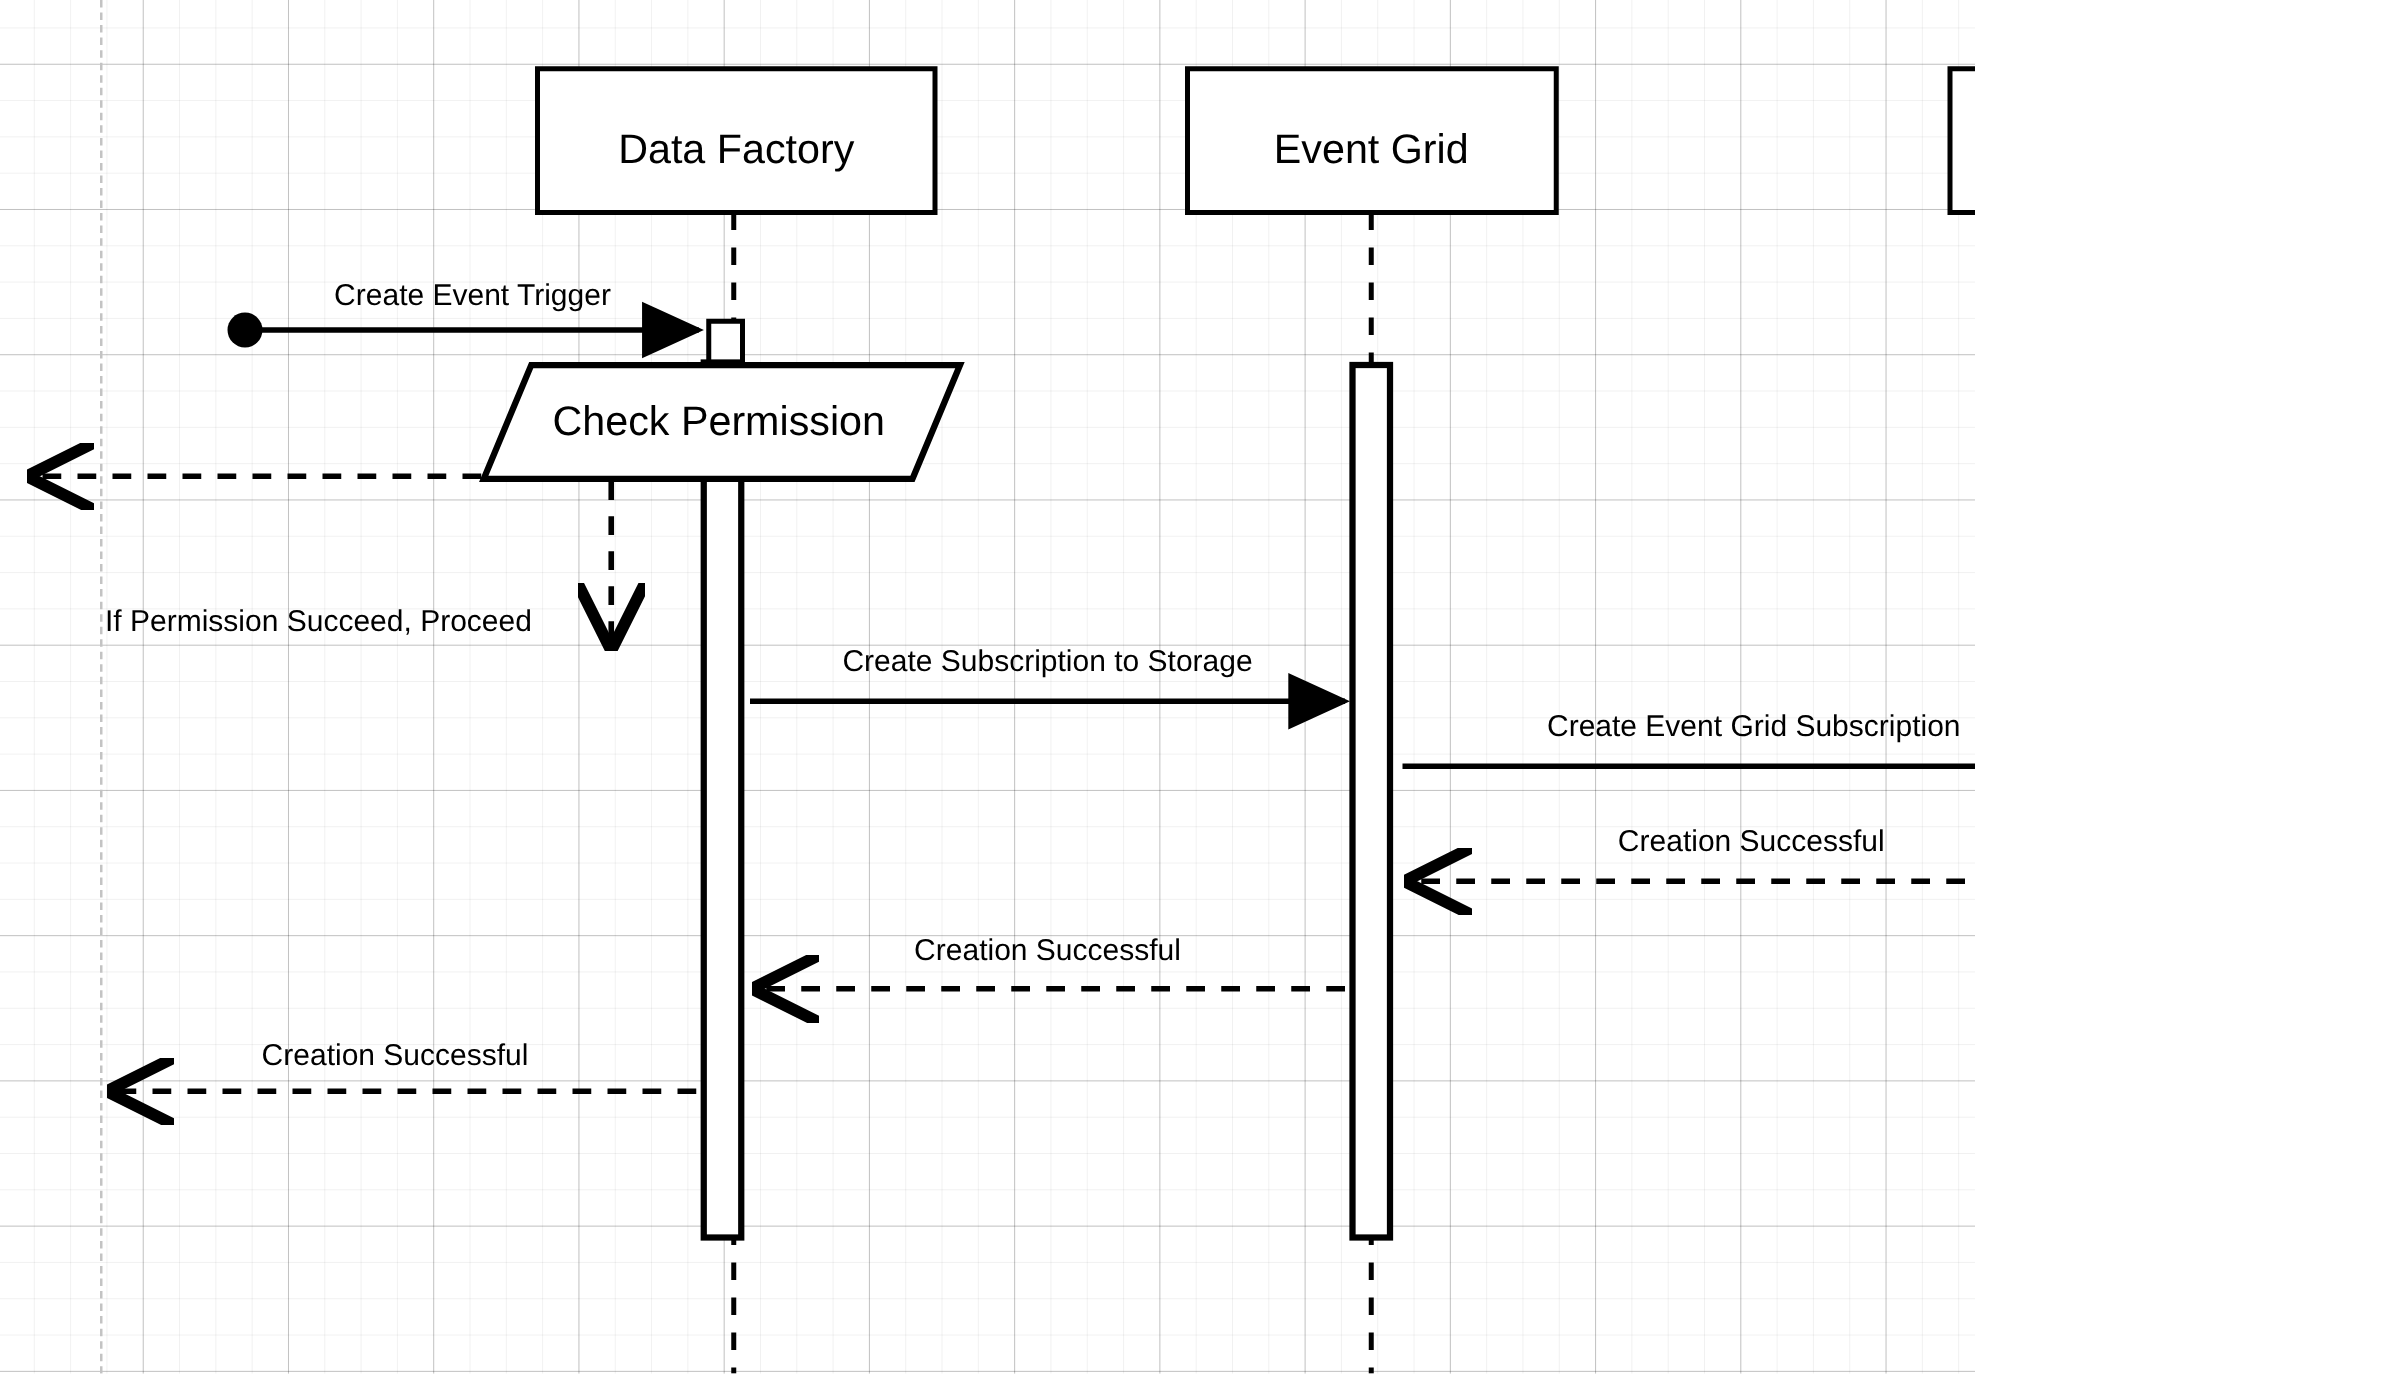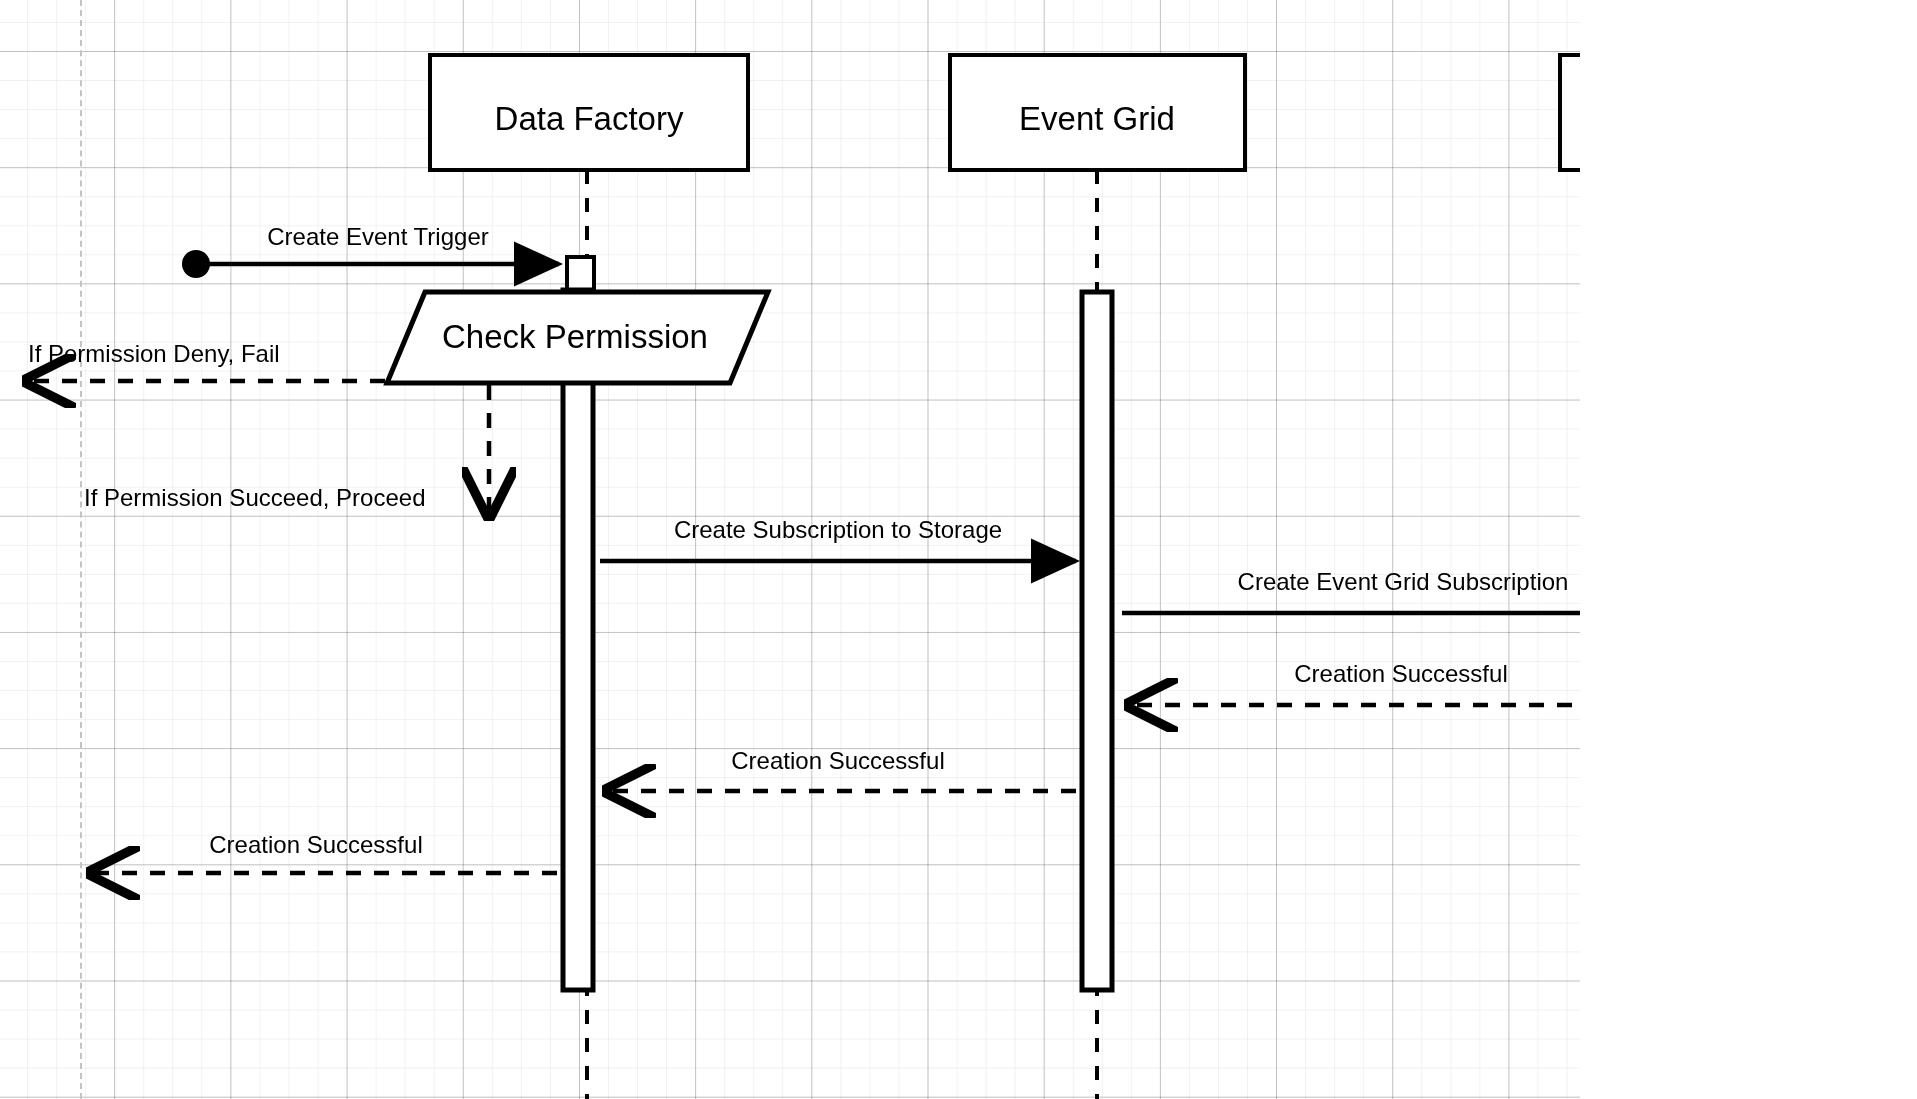--- a/index.html
+++ b/index.html
@@ -127,21 +127,20 @@
   </svg>
 
   <div class="lbl participant-label" style="left:589px; top:119px;">Data Factory</div>
   <div class="lbl participant-label" style="left:1097px; top:119px;text-align:right;">Event Grid</div>
   <div class="lbl participant-label" style="left:1705px; top:120px;">Proceed</div>
 
   <div class="lbl shape-label" style="left:575px; top:337px;">Check Permission</div>
 
   <div class="lbl msg-label" style="left:378px; top:237px;">Create Event Trigger</div>
 
-  <div class="lbl msg-label left" style="left:28px; top:354px;">If Permission Deny, Fail</div>
 
   <div class="lbl msg-label left" style="left:84px; top:470px;margin-top:28px;">If Permission Succeed, Proceed</div>
 
   <div class="lbl msg-label" style="left:838px; top:530px;">Create Subscription to Storage</div>
 
   <div class="lbl msg-label" style="left:1403px; top:582px;">Create Event Grid Subscription</div>
 
   <div class="lbl msg-label" style="left:1401px; top:674px;">Creation Successful</div>
 
   <div class="lbl msg-label" style="left:838px; top:761px;">Creation Successful</div>

